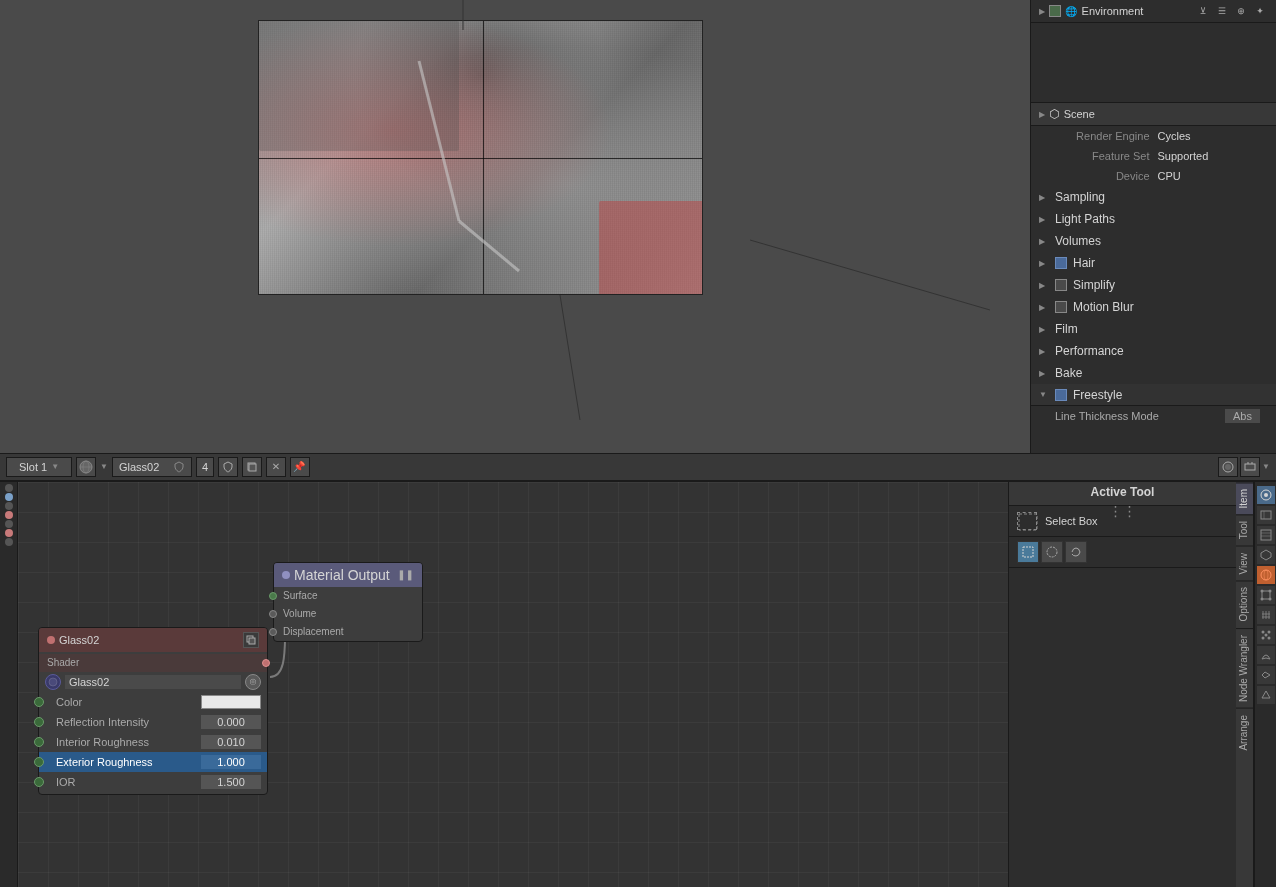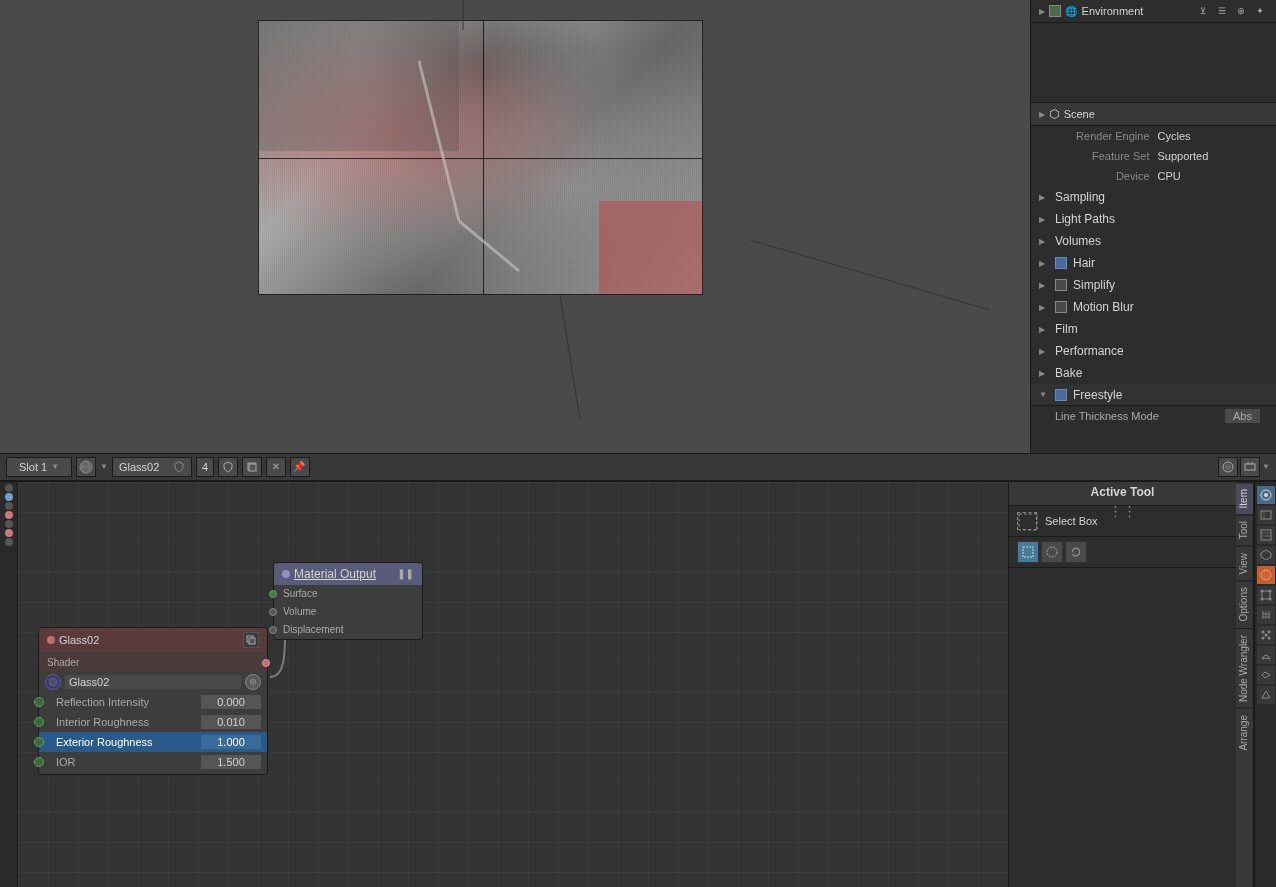--- a/index.html
+++ b/index.html
@@ -761,21 +761,21 @@
           <div class="grid-bg"></div>
 
           <svg style="position:absolute;top:0;left:0;width:100%;height:100%;pointer-events:none;">
 
             <path d="M 252 195 C 280 195 255 115 280 115" stroke="#7a7a7a" stroke-width="2" fill="none"></path>
           </svg>
 
           <div class="node-material-output">
             <div class="node-header">
               <div class="node-dot"></div>
-              <span style="font-size:12px;text-decoration:underline;">Material Output</span>
+              <span style="font-size:14px;">Material Output</span>
               <span class="node-pause">❚❚</span>
             </div>
             <div class="node-socket-row">
               <div class="socket green" style="position:relative;margin-left:-13px;"></div>
               <span style="font-size:10px;color:#aaa;">Surface</span>
             </div>
             <div class="node-socket-row">
               <div class="socket gray" style="position:relative;margin-left:-13px;"></div>
               <span style="font-size:10px;color:#aaa;">Volume</span>
             </div>
@@ -811,20 +811,25 @@
                     <circle cx="5" cy="5" r="4" fill="#4a4a7a" stroke="#7a7a9a" stroke-width="0.5"></circle>
                   </svg>
                 </div>
                 <span style="flex:1;font-size:11px;background:#4a4a4a;padding:1px 4px;">Glass02</span>
 
                 <div style="width:16px;height:16px;border-radius:50%;background:#5a5a5a;border:1px solid #888;display:flex;align-items:center;justify-content:center;">
                   <span style="font-size:8px;color:#aaa;">◎</span>
                 </div>
               </div>
 
+              <div class="glass-field-row">
+                <div class="node-left-socket" style="position:relative;left:-11px;margin-right:-3px;"></div>
+                <span class="glass-field-label">Color</span>
+                <div class="color-swatch"></div>
+              </div>
 
               <div class="glass-field-row">
                 <div style="position:relative;left:-11px;margin-right:-3px;width:10px;height:10px;border-radius:50%;border:1px solid #6a9a6a;background:#3a6a3a;"></div>
                 <span class="glass-field-label">Reflection Intensity</span>
                 <input class="glass-field-value" type="text" style="background: rgb(85, 85, 85); border: none; color: rgb(212, 212, 212); font-size: 11px; width: 60px; text-align: center;" value="0.000">
               </div>
 
               <div class="glass-field-row">
                 <div style="position:relative;left:-11px;margin-right:-3px;width:10px;height:10px;border-radius:50%;border:1px solid #6a9a6a;background:#3a6a3a;"></div>
                 <span class="glass-field-label">Interior Roughness</span>

